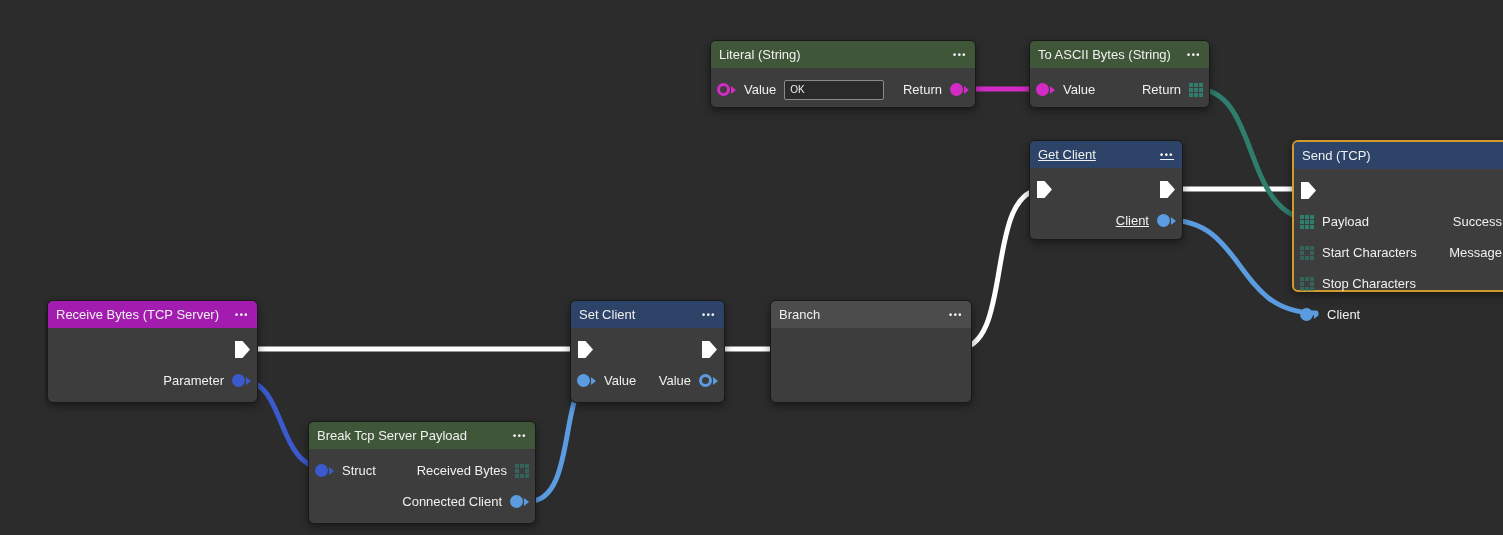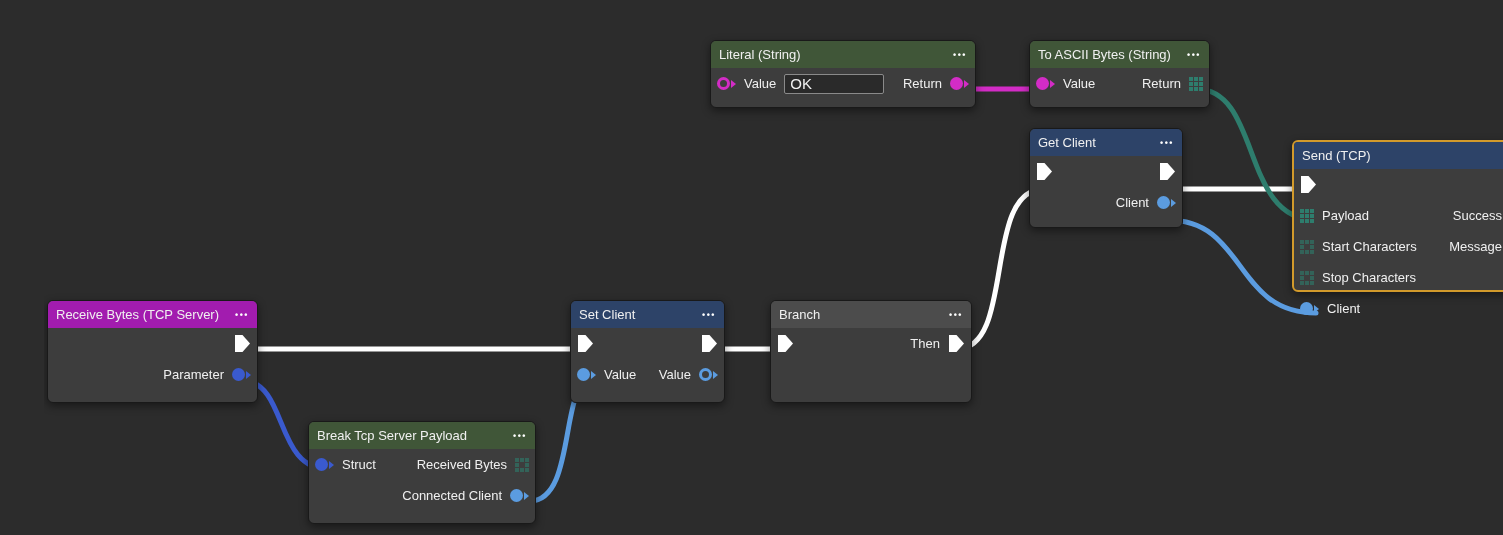--- a/index.html
+++ b/index.html
@@ -21,21 +21,21 @@
   .node-header{
     height:27px;display:flex;align-items:center;justify-content:space-between;
     padding:0 8px;border-radius:5px 5px 0 0;color:#f5f5f5;white-space:nowrap;
   }
   .selected .node-header{border-radius:4px 4px 0 0;}
   .header-green{background:#405638;}
   .header-blue{background:#2d4368;}
   .header-red{background:#a21caf;}
   .header-gray{background:#4c4c4c;}
   .menu-dots{font-size:9px;font-weight:bold;letter-spacing:1.5px;color:#fff;cursor:pointer;margin-left:10px;}
-  .node-body{}
+  .node-body{padding-top:6px;}
   .row{height:31px;display:flex;align-items:center;padding:0 6px;gap:8px;white-space:nowrap;}
   .spacer{flex:1;}
   .lbl{color:#f0f0f0;}
 
   
   .pin{display:flex;align-items:center;flex:none;cursor:crosshair;}
   .pin-circle{width:13px;height:13px;border-radius:50%;box-sizing:border-box;flex:none;}
   .pin-circle.filled{background:currentColor;}
   .pin-circle.ring{border:3px solid currentColor;}
   .pin-arrow{width:0;height:0;border-top:4px solid transparent;border-bottom:4px solid transparent;
@@ -54,21 +54,21 @@
   .grid-icon::before{
     content:"";position:absolute;left:0;top:0;width:4px;height:4px;background:currentColor;
     box-shadow:5px 0,10px 0,0 5px,5px 5px,10px 5px,0 10px,5px 10px,10px 10px;
   }
   .grid-icon.hollow::before{
     box-shadow:5px 0,10px 0,0 5px,10px 5px,0 10px,5px 10px,10px 10px;opacity:.6;
   }
 
   .text-input{
     width:100px;height:20px;background:#2a2a2a;border:1px solid #8a8a8a;border-radius:2px;
-    color:#f0f0f0;font-size:15px;padding:0 5px;font-family:"Liberation Sans",sans-serif;box-sizing:border-box;
+    color:#f0f0f0;font-size:10px;padding:0 5px;font-family:"Liberation Sans",sans-serif;box-sizing:border-box;
   }
   .checkbox{
     width:15px;height:15px;background:#3f80d8;border-radius:3px;color:#fff;
     font-size:11px;line-height:15px;text-align:center;font-weight:bold;cursor:pointer;flex:none;
   }
 </style>
 </head>
 <body>
 
 <div id="canvas">
@@ -120,21 +120,21 @@
             <span class="pin-arrow"></span>
           </span>
         <span class="lbl">Value</span>
         <span class="spacer"></span>
         <span class="lbl">Return</span>
         <span class="grid-icon c-teal"></span>
       </div>
     </div>
   </div>
 
-  <div class="node" style="left:985px;top:128px;width:154px;height:100px;">
+  <div class="node" style="left:985px;top:140px;width:154px;height:100px;text-decoration:underline;">
     <div class="node-header header-blue">
       <span class="lbl">Get Client</span>
       <span class="menu-dots">•••</span>
     </div>
     <div class="node-body">
       <div class="row">
         <span class="pin-exec">
             <svg width="17" height="19" viewBox="0 0 17 19">
               <path d="M1,1 H8.5 L16,9.5 L8.5,18 H1 Z" fill="#ffffff"></path>
             </svg>
@@ -271,34 +271,20 @@
       </div>
     </div>
   </div>
 
   <div class="node" style="left:726px;top:300px;width:202px;height:103px;">
     <div class="node-header header-gray">
       <span class="lbl">Branch</span>
       <span class="menu-dots">•••</span>
     </div>
     <div class="node-body">
-      <div class="row">
-        <span class="pin-exec">
-            <svg width="17" height="19" viewBox="0 0 17 19">
-              <path d="M1,1 H8.5 L16,9.5 L8.5,18 H1 Z" fill="#ffffff"></path>
-            </svg>
-          </span>
-        <span class="spacer"></span>
-        <span class="lbl">Then</span>
-        <span class="pin-exec">
-            <svg width="17" height="19" viewBox="0 0 17 19">
-              <path d="M1,1 H8.5 L16,9.5 L8.5,18 H1 Z" fill="#ffffff"></path>
-            </svg>
-          </span>
-      </div>
     </div>
   </div>
 
   <div class="node" style="left:264px;top:421px;width:228px;height:103px;">
     <div class="node-header header-green">
       <span class="lbl">Break Tcp Server Payload</span>
       <span class="menu-dots">•••</span>
     </div>
     <div class="node-body">
       <div class="row">

